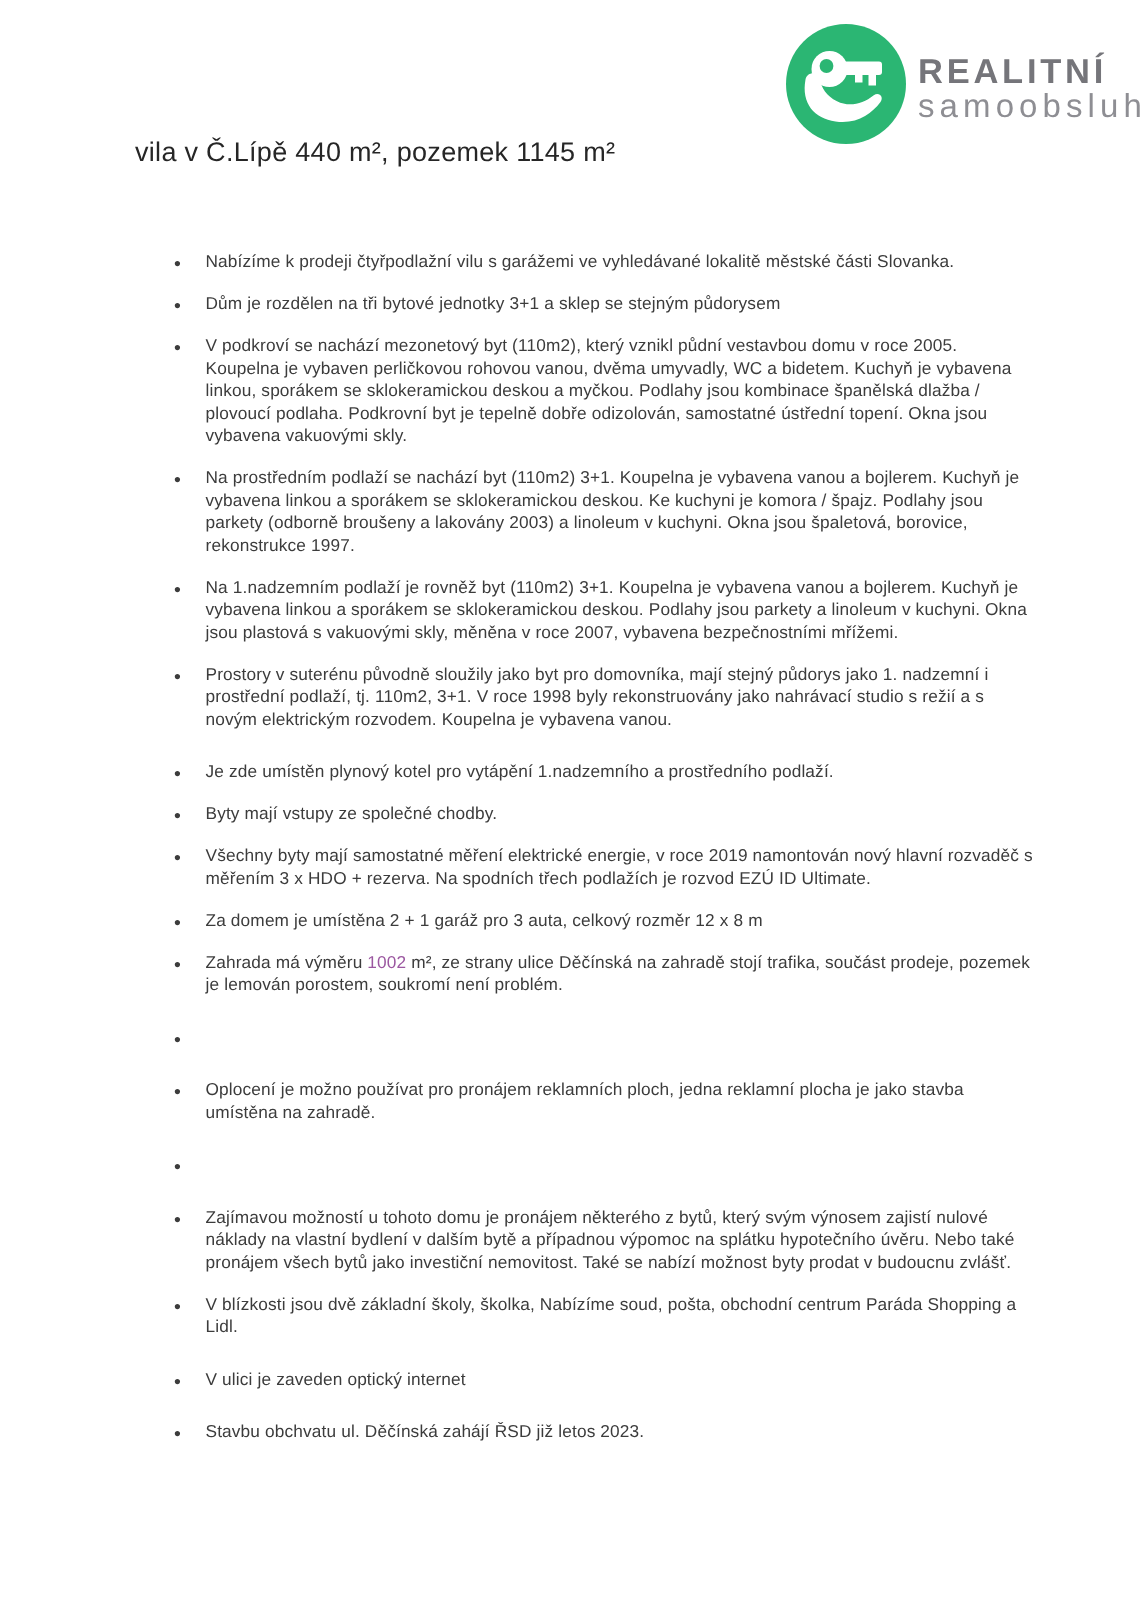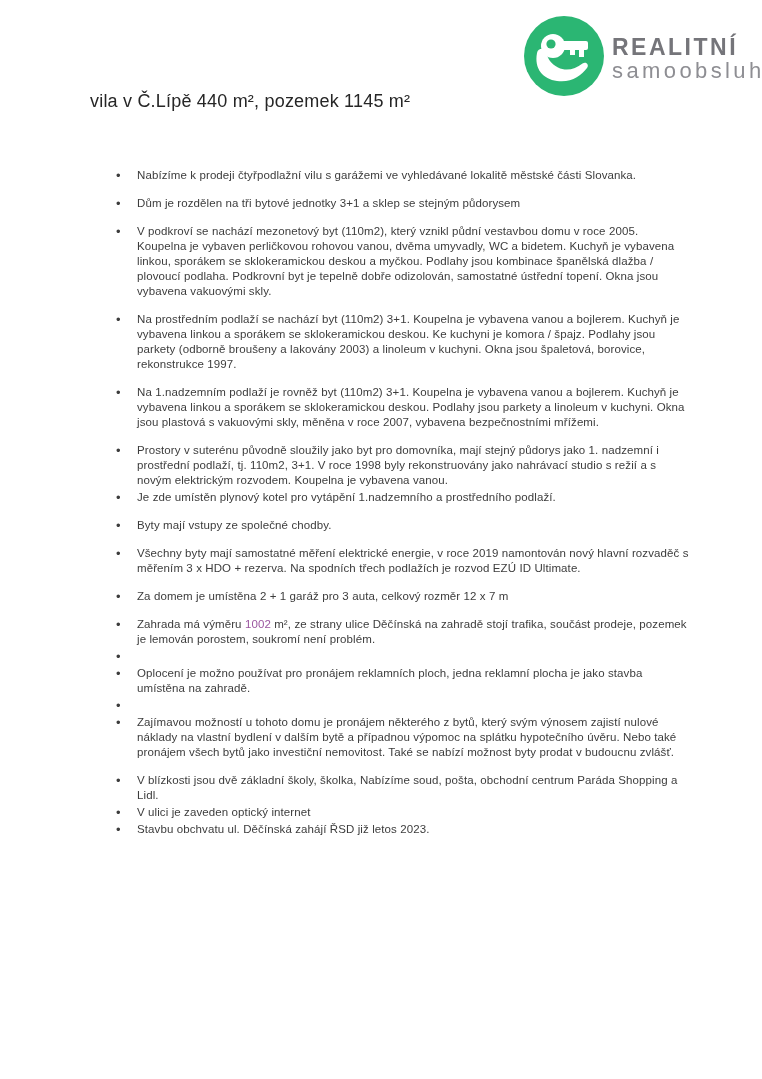--- a/index.html
+++ b/index.html
@@ -36,21 +36,21 @@
     position: absolute;
     left: 137px; top: 152px;
     width: 552px;
     list-style: none;
   }
   ul.bullets li {
     position: relative;
     font-size: 11.5px;
     line-height: 15px;
     min-height: 15px;
-    margin-top: 2px;
+    margin-top: 20px;
     letter-spacing: 0.1px;
   }
   ul.bullets li.spaced { margin-top: 13px; }
   ul.bullets li:first-child { margin-top: 16px; }
   ul.bullets li::before {
     content: "\2022";
     position: absolute;
     left: -21px; top: 0;
     font-size: 13px;
     color: #3c3c3c;
@@ -85,21 +85,21 @@
 <ul class="bullets">
     <li class="spaced">Nabízíme k prodeji čtyřpodlažní vilu s garážemi ve vyhledávané lokalitě městské části Slovanka.</li>
     <li class="spaced">Dům je rozdělen na tři bytové jednotky 3+1 a sklep se stejným půdorysem</li>
     <li class="spaced">V podkroví se nachází mezonetový byt (110m2), který vznikl půdní vestavbou domu v roce 2005.  Koupelna je vybaven perličkovou rohovou vanou, dvěma umyvadly, WC a bidetem. Kuchyň je vybavena linkou, sporákem se sklokeramickou deskou a myčkou. Podlahy jsou kombinace španělská dlažba / plovoucí podlaha. Podkrovní byt je tepelně dobře odizolován, samostatné ústřední topení. Okna jsou vybavena vakuovými skly.</li>
     <li class="spaced">Na prostředním podlaží se nachází byt (110m2) 3+1. Koupelna je vybavena vanou a bojlerem. Kuchyň je vybavena linkou a sporákem se sklokeramickou deskou. Ke kuchyni je komora / špajz. Podlahy jsou parkety (odborně broušeny a lakovány 2003) a linoleum v kuchyni. Okna jsou špaletová, borovice, rekonstrukce 1997.</li>
     <li class="spaced">Na 1.nadzemním podlaží je rovněž byt (110m2) 3+1. Koupelna je vybavena vanou a bojlerem. Kuchyň je vybavena linkou a sporákem se sklokeramickou deskou. Podlahy jsou parkety a linoleum v kuchyni. Okna jsou plastová s vakuovými skly, měněna v roce 2007, vybavena bezpečnostními mřížemi.</li>
     <li class="spaced">Prostory v suterénu původně sloužily jako byt pro domovníka, mají stejný půdorys jako 1. nadzemní i prostřední podlaží, tj. 110m2, 3+1. V roce 1998 byly rekonstruovány jako nahrávací  studio s režií a s novým elektrickým rozvodem. Koupelna je vybavena vanou.</li>
     <li>Je zde umístěn plynový kotel pro vytápění 1.nadzemního a prostředního podlaží.</li>
     <li class="spaced">Byty mají vstupy ze společné chodby.</li>
     <li class="spaced">Všechny byty mají samostatné měření elektrické energie, v roce 2019 namontován nový hlavní rozvaděč s měřením 3 x HDO + rezerva. Na spodních třech podlažích je rozvod EZÚ ID Ultimate.</li>
-    <li class="spaced">Za domem je umístěna 2 + 1 garáž pro 3 auta, celkový rozměr 12 x 7 m</li>
+    <li class="spaced">Za domem je umístěna 2 + 1 garáž pro 3 auta, celkový rozměr 12 x 8 m</li>
     <li class="spaced"><span>Zahrada má výměru </span><span class="hl">1002</span><span> m², ze strany ulice Děčínská na zahradě stojí trafika, součást prodeje, pozemek je lemován porostem, soukromí není problém.</span></li>
     <li></li>
     <li>Oplocení je možno používat pro pronájem reklamních ploch, jedna reklamní plocha je jako stavba umístěna na zahradě.</li>
     <li></li>
     <li>Zajímavou možností u tohoto domu je pronájem některého z bytů, který svým výnosem zajistí nulové náklady na vlastní bydlení v dalším bytě a případnou výpomoc na splátku hypotečního úvěru. Nebo také pronájem všech bytů jako investiční nemovitost. Také se nabízí možnost byty prodat v budoucnu zvlášť.</li>
     <li class="spaced">V blízkosti jsou dvě základní školy, školka, Nabízíme soud, pošta, obchodní centrum Paráda Shopping a Lidl.</li>
     <li>V ulici je zaveden optický internet</li>
     <li>Stavbu obchvatu ul. Děčínská zahájí ŘSD již letos 2023.</li>
   </ul>
 

